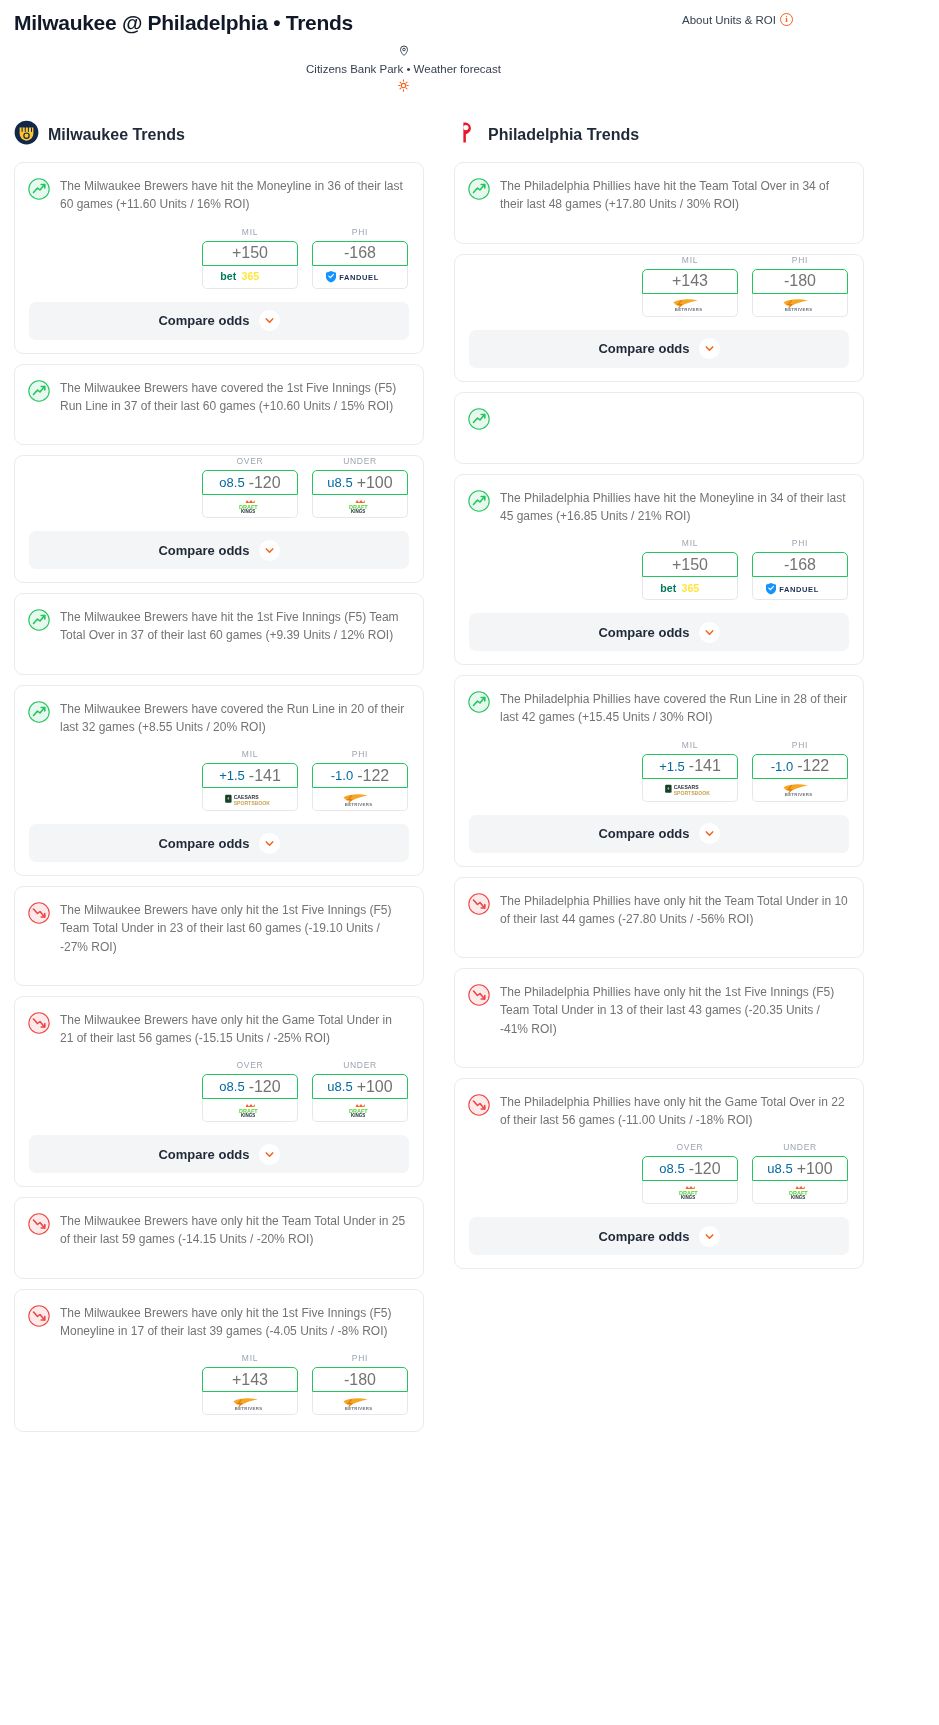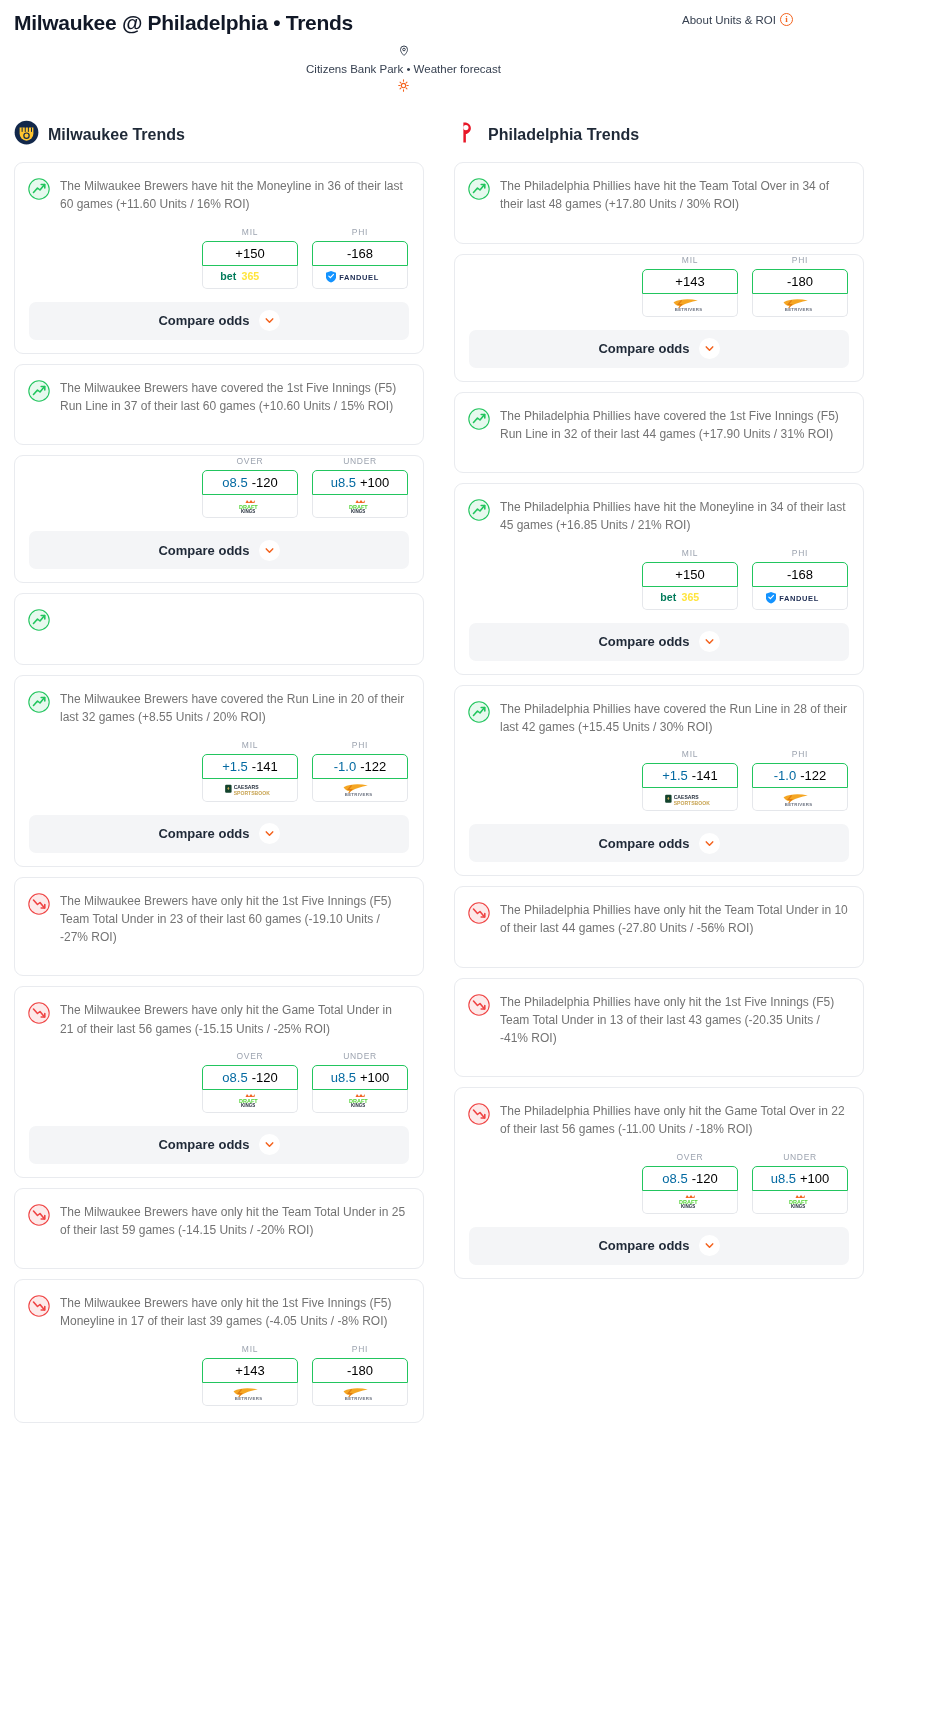--- a/index.html
+++ b/index.html
@@ -59,21 +59,21 @@
   .odds-label {
     font-size: 8.5px; letter-spacing: 0.7px; color: #9ca3af;
     text-align: center; margin-bottom: 4px; font-weight: normal;
   }
   .odds-box {
     border: 1px solid #22c55e; border-radius: 5px 5px 0 0;
     height: 25px; display: flex; align-items: center; justify-content: center;
     gap: 4px; background: #fff;
   }
   .odds-line { font-size: 13px; font-weight: normal; color: #0369a1; }
-  .odds-price { font-size: 13px; color: #000000; }
+  .odds-price { font-size: 16px; color: #737373; }
   .book-box {
     border: 1px solid #e5e7eb; border-top: none; border-radius: 0 0 5px 5px;
     height: 23px; display: flex; align-items: center; justify-content: center;
     background: #fff;
   }
   .book-logo { height: 15px; }
 
   .compare-bar {
     margin: 13px 14px 13px 14px; background: #f4f5f7; border-radius: 7px;
     height: 38px; display: flex; align-items: center; justify-content: center; gap: 9px;
@@ -224,20 +224,21 @@
             </span>
           </div>
         </div>
         <div class="card">
           <div class="card-body">
             <span><svg class="trend-icon" viewBox="0 0 22 22" fill="none">
                 <circle cx="11" cy="11" r="10.2" fill="#e7f9ee" stroke="#22c55e" stroke-width="1.1"></circle>
                 <path d="M5.5 14.5 L9.5 10 L12 12 L16.5 6.5" stroke="#22c55e" stroke-width="1.6" stroke-linecap="round" stroke-linejoin="round"></path>
                 <path d="M13.2 6.5 H16.8 V10" stroke="#22c55e" stroke-width="1.6" stroke-linecap="round" stroke-linejoin="round"></path>
               </svg></span>
+            <div class="trend-text">The Milwaukee Brewers have hit the 1st Five Innings (F5) Team Total Over in 37 of their last 60 games (+9.39 Units / 12% ROI)</div>
           </div>
           <div class="card-spacer"></div>
         </div>
         <div class="card">
           <div class="card-body">
             <span><svg class="trend-icon" viewBox="0 0 22 22" fill="none">
                 <circle cx="11" cy="11" r="10.2" fill="#e7f9ee" stroke="#22c55e" stroke-width="1.1"></circle>
                 <path d="M5.5 14.5 L9.5 10 L12 12 L16.5 6.5" stroke="#22c55e" stroke-width="1.6" stroke-linecap="round" stroke-linejoin="round"></path>
                 <path d="M13.2 6.5 H16.8 V10" stroke="#22c55e" stroke-width="1.6" stroke-linecap="round" stroke-linejoin="round"></path>
               </svg></span>
@@ -450,21 +451,20 @@
             </span>
           </div>
         </div>
         <div class="card">
           <div class="card-body">
             <span><svg class="trend-icon" viewBox="0 0 22 22" fill="none">
                 <circle cx="11" cy="11" r="10.2" fill="#e7f9ee" stroke="#22c55e" stroke-width="1.1"></circle>
                 <path d="M5.5 14.5 L9.5 10 L12 12 L16.5 6.5" stroke="#22c55e" stroke-width="1.6" stroke-linecap="round" stroke-linejoin="round"></path>
                 <path d="M13.2 6.5 H16.8 V10" stroke="#22c55e" stroke-width="1.6" stroke-linecap="round" stroke-linejoin="round"></path>
               </svg></span>
-            <div class="trend-text">The Philadelphia Phillies have covered the 1st Five Innings (F5) Run Line in 32 of their last 44 games (+17.90 Units / 31% ROI)</div>
           </div>
           <div class="card-spacer"></div>
         </div>
         <div class="card">
           <div class="card-body">
             <span><svg class="trend-icon" viewBox="0 0 22 22" fill="none">
                 <circle cx="11" cy="11" r="10.2" fill="#e7f9ee" stroke="#22c55e" stroke-width="1.1"></circle>
                 <path d="M5.5 14.5 L9.5 10 L12 12 L16.5 6.5" stroke="#22c55e" stroke-width="1.6" stroke-linecap="round" stroke-linejoin="round"></path>
                 <path d="M13.2 6.5 H16.8 V10" stroke="#22c55e" stroke-width="1.6" stroke-linecap="round" stroke-linejoin="round"></path>
               </svg></span>

